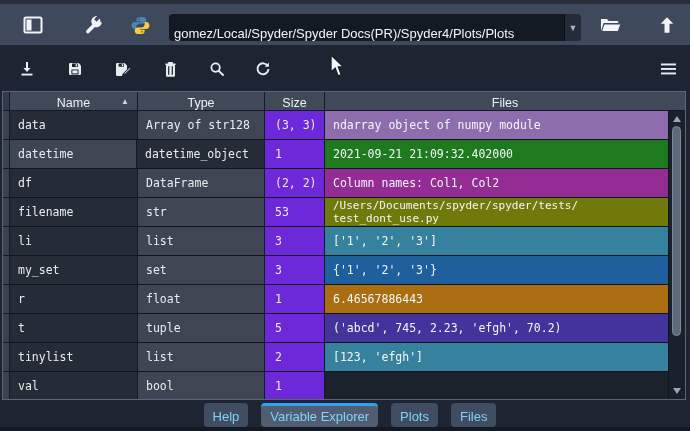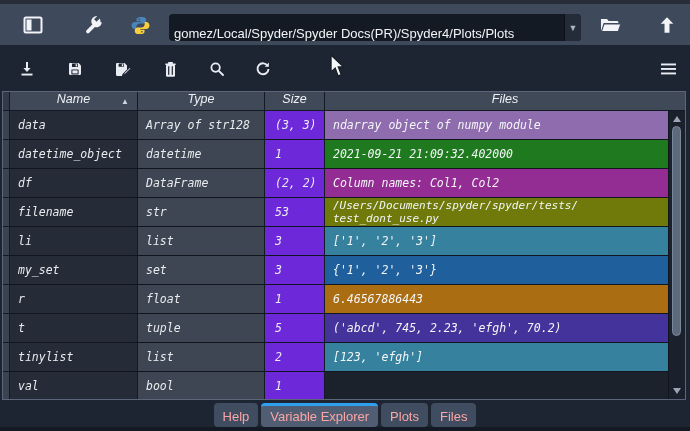--- a/index.html
+++ b/index.html
@@ -15,42 +15,42 @@
   .path-drop{width:16px;height:100%;background:#242c39;border-left:1px solid #0c1118;display:flex;align-items:center;justify-content:center;color:#a9b2c0;font-size:9px;}
 
   
   .toolbar-2{position:absolute;left:0;top:45px;width:690px;height:46px;background:#1d2533;}
   .tb2-btn{position:absolute;top:11px;width:26px;height:26px;display:flex;align-items:center;justify-content:center;}
 
   
   .table{position:absolute;left:2px;top:91px;width:684px;height:309px;border:1px solid #5b6679;background:#1c222c;box-sizing:border-box;overflow:hidden;}
   .thead{position:absolute;left:0;top:0;width:682px;height:19px;display:flex;background:#404958;border-bottom:1px solid #141a24;box-sizing:border-box;}
   .thead .hcorner{width:7px;background:#333b48;border-right:1px solid #141a24;box-sizing:border-box;}
-  .thead .hcell{display:flex;align-items:flex-start;justify-content:center;color:#eef1f5;font-size:12.5px;border-right:1px solid #141a24;box-sizing:border-box;position:relative;font-style:italic;}
+  .thead .hcell{display:flex;align-items:flex-end;justify-content:center;color:#eef1f5;font-size:12.5px;border-right:1px solid #141a24;box-sizing:border-box;position:relative;}
   .h-name{width:128px;}.h-type{width:127px;}.h-size{width:60px;}.h-value{flex:1;border-right:none!important;}
   .sort{font-size:8px;color:#cdd4de;position:absolute;right:8px;top:5px;}
 
-  .trow{position:absolute;left:0;width:682px;height:29px;display:flex;font-style:italic;}
+  .trow{position:absolute;left:0;width:682px;height:29px;display:flex;}
   .vh{width:7px;background:#3a4350;border-right:1px solid #141a24;border-bottom:1px solid #141a24;box-sizing:border-box;}
   .c{box-sizing:border-box;border-right:1px solid #141a24;border-bottom:1px solid #11161e;display:flex;align-items:center;color:#e9ecef;font-family:"DejaVu Sans Mono","Liberation Mono",monospace;font-size:11.5px;}
   .c.name{width:128px;background:#262c37;padding-left:8px;}
   .c.type{width:127px;background:#3f4653;padding-left:8px;}
   .c.size{width:60px;background:#6d28d9;padding-left:10px;}
   .c.val{flex:1;border-right:none;padding-left:8px;color:#f4f6f8;}
   .c.val span{white-space:pre-line;line-height:13px;}
 
   
   .vscroll{position:absolute;top:19px;right:0;width:17px;bottom:0;background:#1a212c;border-left:1px solid #11161e;box-sizing:border-box;}
   .vs-up{position:absolute;top:5px;left:4px;width:0;height:0;border-left:4px solid transparent;border-right:4px solid transparent;border-bottom:6px solid #9aa5b5;}
   .vs-down{position:absolute;bottom:5px;left:4px;width:0;height:0;border-left:4px solid transparent;border-right:4px solid transparent;border-top:6px solid #9aa5b5;}
   .vs-handle{position:absolute;left:3px;top:15px;width:9px;height:210px;background:#5c6a7c;border:1px solid #7b879a;border-radius:5px;box-sizing:border-box;}
 
   
   .tabbar{position:absolute;left:0;top:403px;width:690px;height:24px;background:#1d2533;display:flex;align-items:flex-start;justify-content:center;gap:3px;}
-  .tab{background:#404c60;color:#fca5a5;font-size:13px;padding:3px 9px 4px 9px;border-radius:4px;line-height:16px;border-top:3px solid transparent;box-sizing:border-box;height:24px;}
+  .tab{background:#404c60;color:#7dd3fc;font-size:13px;padding:3px 9px 4px 9px;border-radius:4px;line-height:16px;border-top:3px solid transparent;box-sizing:border-box;height:24px;margin-left:10px;}
   .tab.active{background:#515d72;border-top:3px solid #2f9ff0;}
   .bottom-strip{position:absolute;left:0;top:427px;width:690px;height:4px;background:#141a24;}
 
   .icon-svg{display:block;}
   .cursor{position:absolute;left:330px;top:54px;width:17px;height:25px;z-index:50;pointer-events:none;}
 </style>
 </head>
 <body>
 
 <div class="app">
@@ -210,25 +210,25 @@
         </div>
       <div class="c size">
           <span>(3, 3)</span>
         </div>
       <div class="c val" style="background: rgb(142, 108, 174);">
           <span>ndarray object of numpy module</span>
         </div>
     </div>
     <div class="trow" style="top:48px">
       <div class="vh"></div>
+      <div class="c type">
+          <span>datetime</span>
+        </div>
       <div class="c name">
           <span>datetime_object</span>
-        </div>
-      <div class="c type">
-          <span>datetime</span>
         </div>
       <div class="c size">
           <span>1</span>
         </div>
       <div class="c val" style="background: rgb(31, 122, 31);">
           <span>2021-09-21 21:09:32.402000</span>
         </div>
     </div>
     <div class="trow" style="top:77px">
       <div class="vh"></div>

